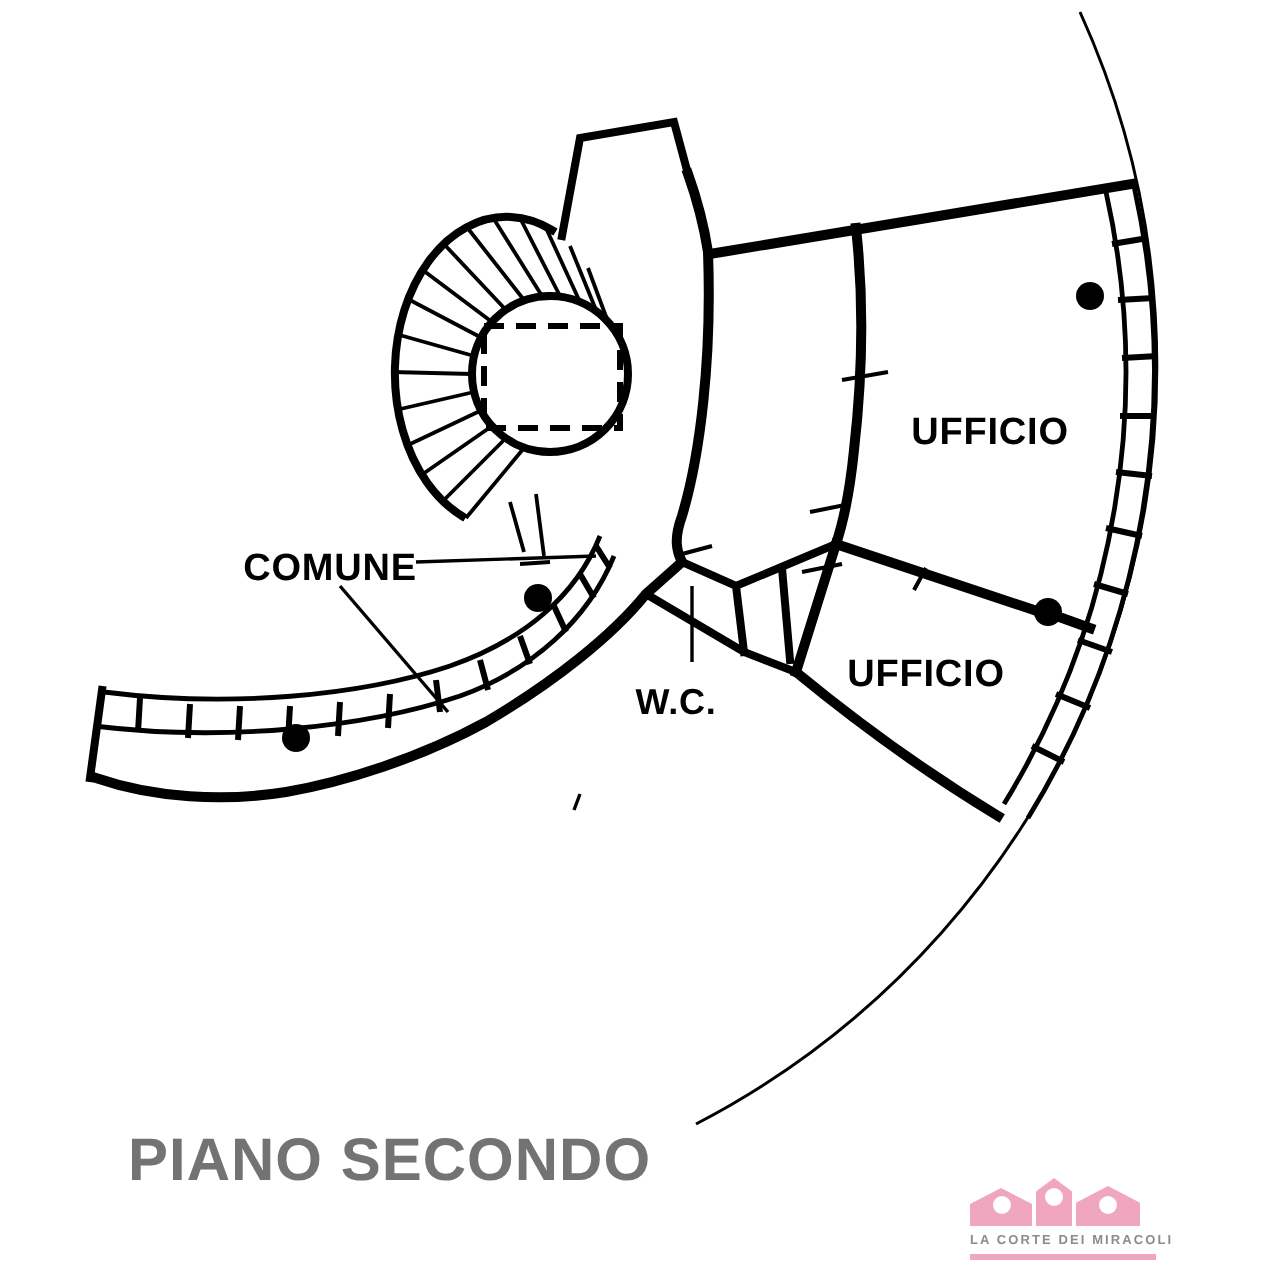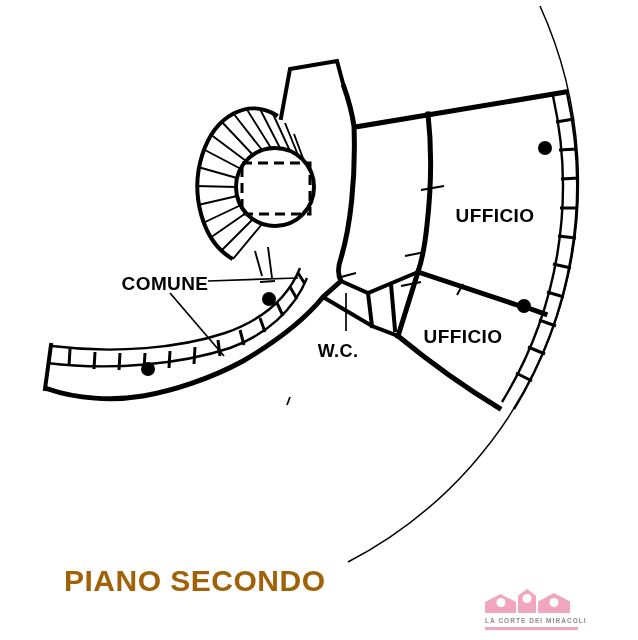--- a/index.html
+++ b/index.html
@@ -13,21 +13,21 @@
   .rung{stroke:#000;stroke-width:3;fill:none;}
   .tread{stroke:#000;stroke-width:1.9;fill:none;}
   .tick{stroke:#000;stroke-width:2;fill:none;}
   .leader{stroke:#000;stroke-width:1.7;fill:none;}
   .dashedrect{stroke:#000;stroke-width:3;fill:none;stroke-dasharray:10 6;}
   .dot{fill:#000;stroke:none;}
   .room-label{font-family:"Liberation Sans",sans-serif;font-weight:bold;font-size:19px;
               letter-spacing:.4px;fill:#000;text-anchor:middle;}
   .room-label.small{font-size:18px;}
   .floor-title{position:absolute;left:64px;top:564px;font-size:30px;font-weight:bold;
-               letter-spacing:.5px;color:#a16207;white-space:nowrap;}
+               letter-spacing:.5px;color:#737373;white-space:nowrap;}
   .logo{position:absolute;left:485px;top:589px;width:94px;}
   .houses{display:flex;align-items:flex-end;gap:2px;height:24px;}
   .house{background:#F0A6BE;position:relative;}
   .house.h-left{width:31px;height:19px;clip-path:polygon(50% 0,100% 42%,100% 100%,0 100%,0 42%);}
   .house.h-mid{width:18px;height:24px;clip-path:polygon(50% 0,100% 28%,100% 100%,0 100%,0 28%);}
   .house.h-right{width:32px;height:20px;clip-path:polygon(50% 0,100% 42%,100% 100%,0 100%,0 42%);}
   .house .win{position:absolute;width:9px;height:9px;background:#fff;border-radius:50%;
               left:50%;transform:translateX(-50%);}
   .h-left .win{top:4px;}.h-mid .win{top:5px;}.h-right .win{top:5px;}
   .logo-text{margin-top:4px;font-size:6.5px;font-weight:bold;letter-spacing:1.05px;

